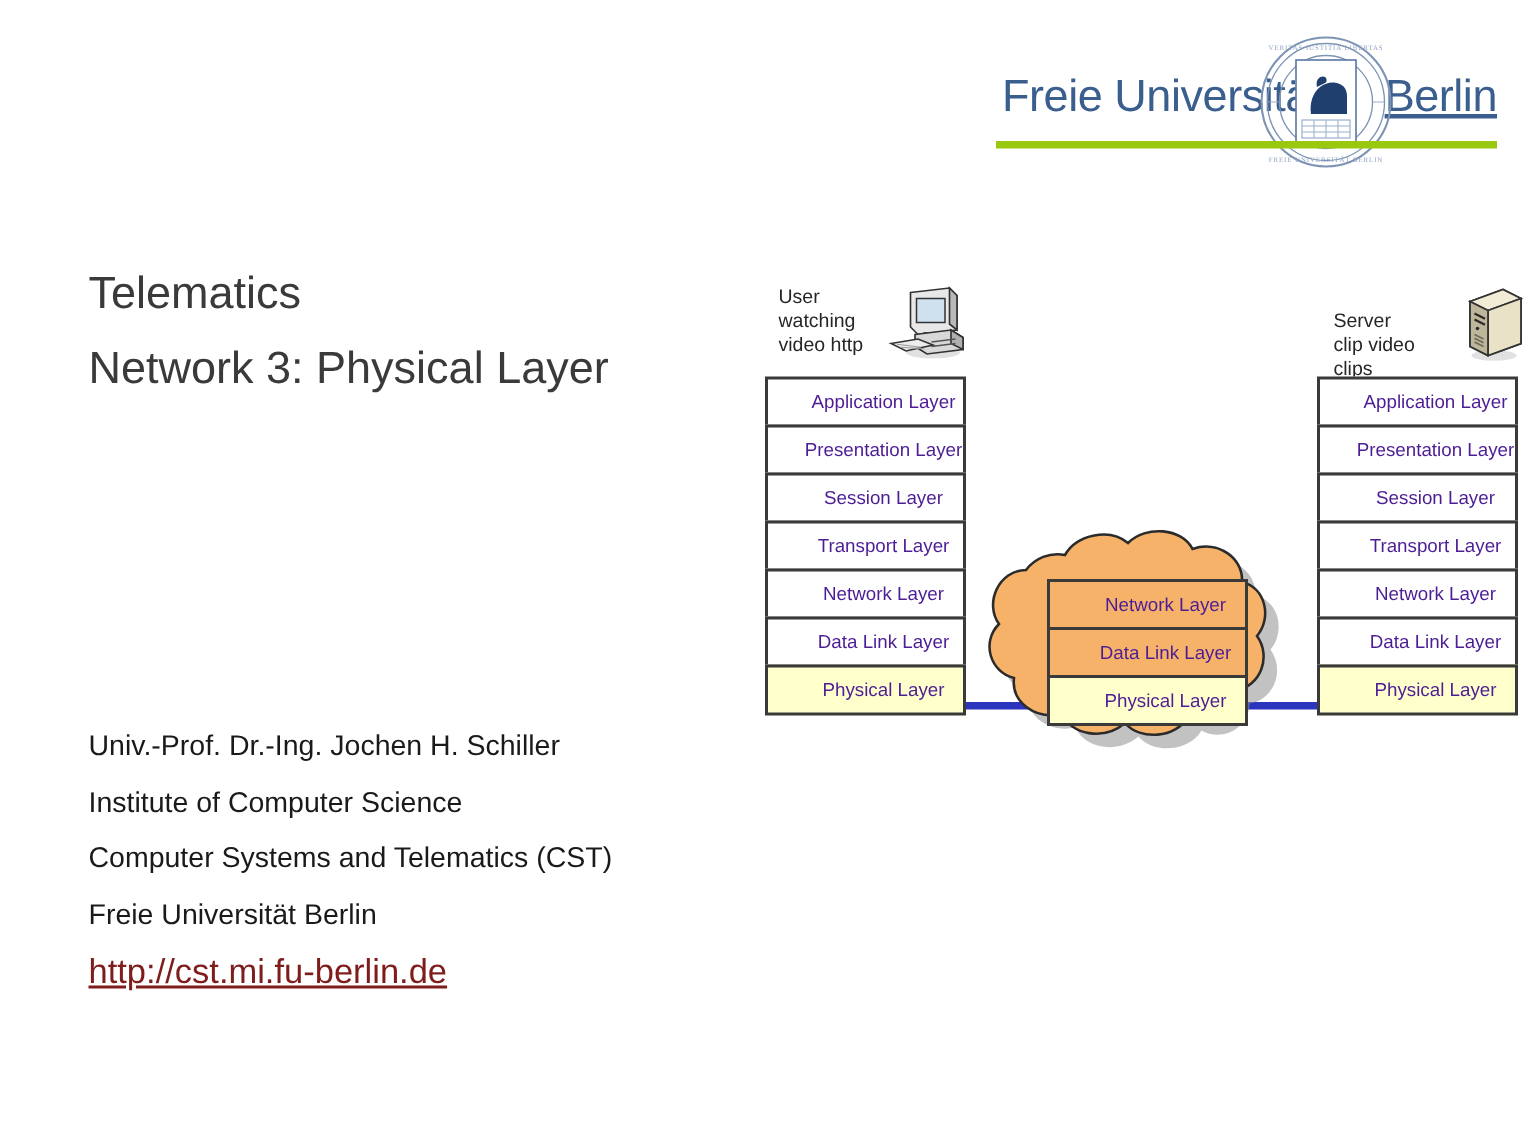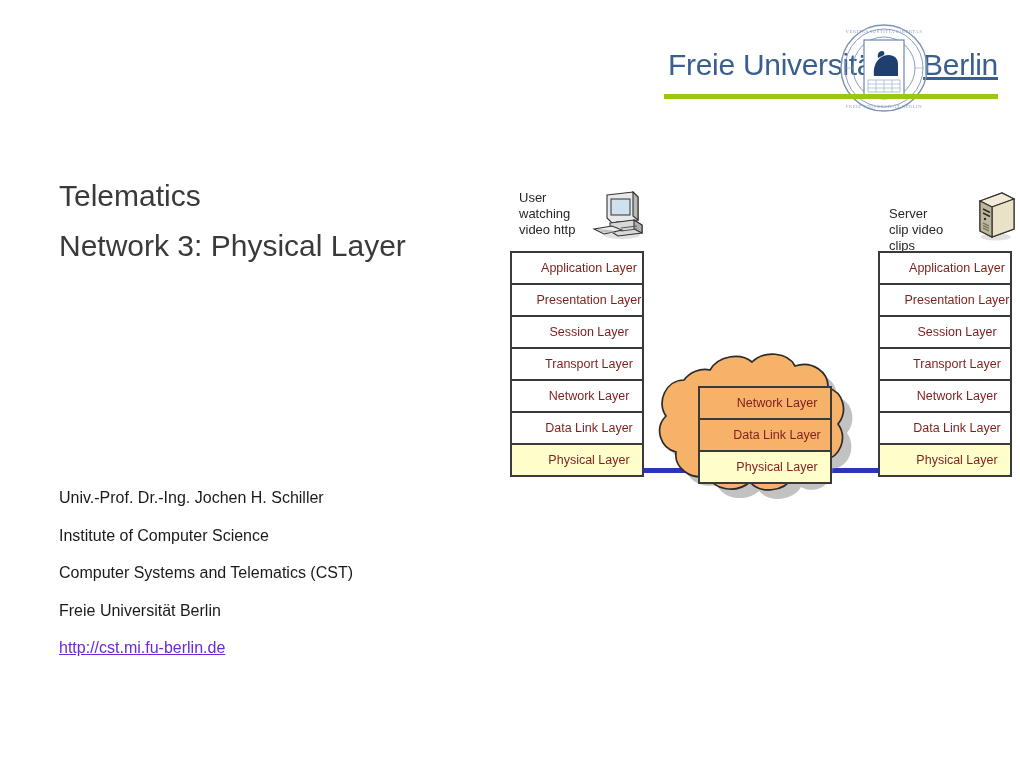--- a/index.html
+++ b/index.html
@@ -73,27 +73,27 @@
 
   
   #author-block {
     position: absolute;
     left: 59px;
     top: 479px;
     width: 440px;
   }
   .author-line {
     color: #1a1a1a;
-    font-size: 16px;
+    font-size: 19px;
     line-height: 37.5px;
     white-space: nowrap;
   }
   #author-link {
-    color: #6d28d9;
-    font-size: 16px;
+    color: #7f1d1d;
+    font-size: 23px;
     line-height: 37.5px;
     text-decoration: underline;
     white-space: nowrap;
     display: inline-block;
     cursor: pointer;
   }
 
   
   #diagram {
     position: absolute;
@@ -126,21 +126,21 @@
   .layer-box {
     position: relative;
     height: 34px;
     border: 2px solid #3a3a3a;
     margin-top: -2px;
     background: #ffffff;
     display: flex;
     align-items: center;
     justify-content: center;
     font-size: 12.5px;
-    color: #7f1d1d;
+    color: #4c1d95;
     white-space: nowrap;
     padding-left: 24px;
   }
   .layer-box:first-child { margin-top: 0; }
   .layer-box.highlight { background: #ffffcc; }
 
   
   #cloud-wrap {
     position: absolute;
     left: 648px;

